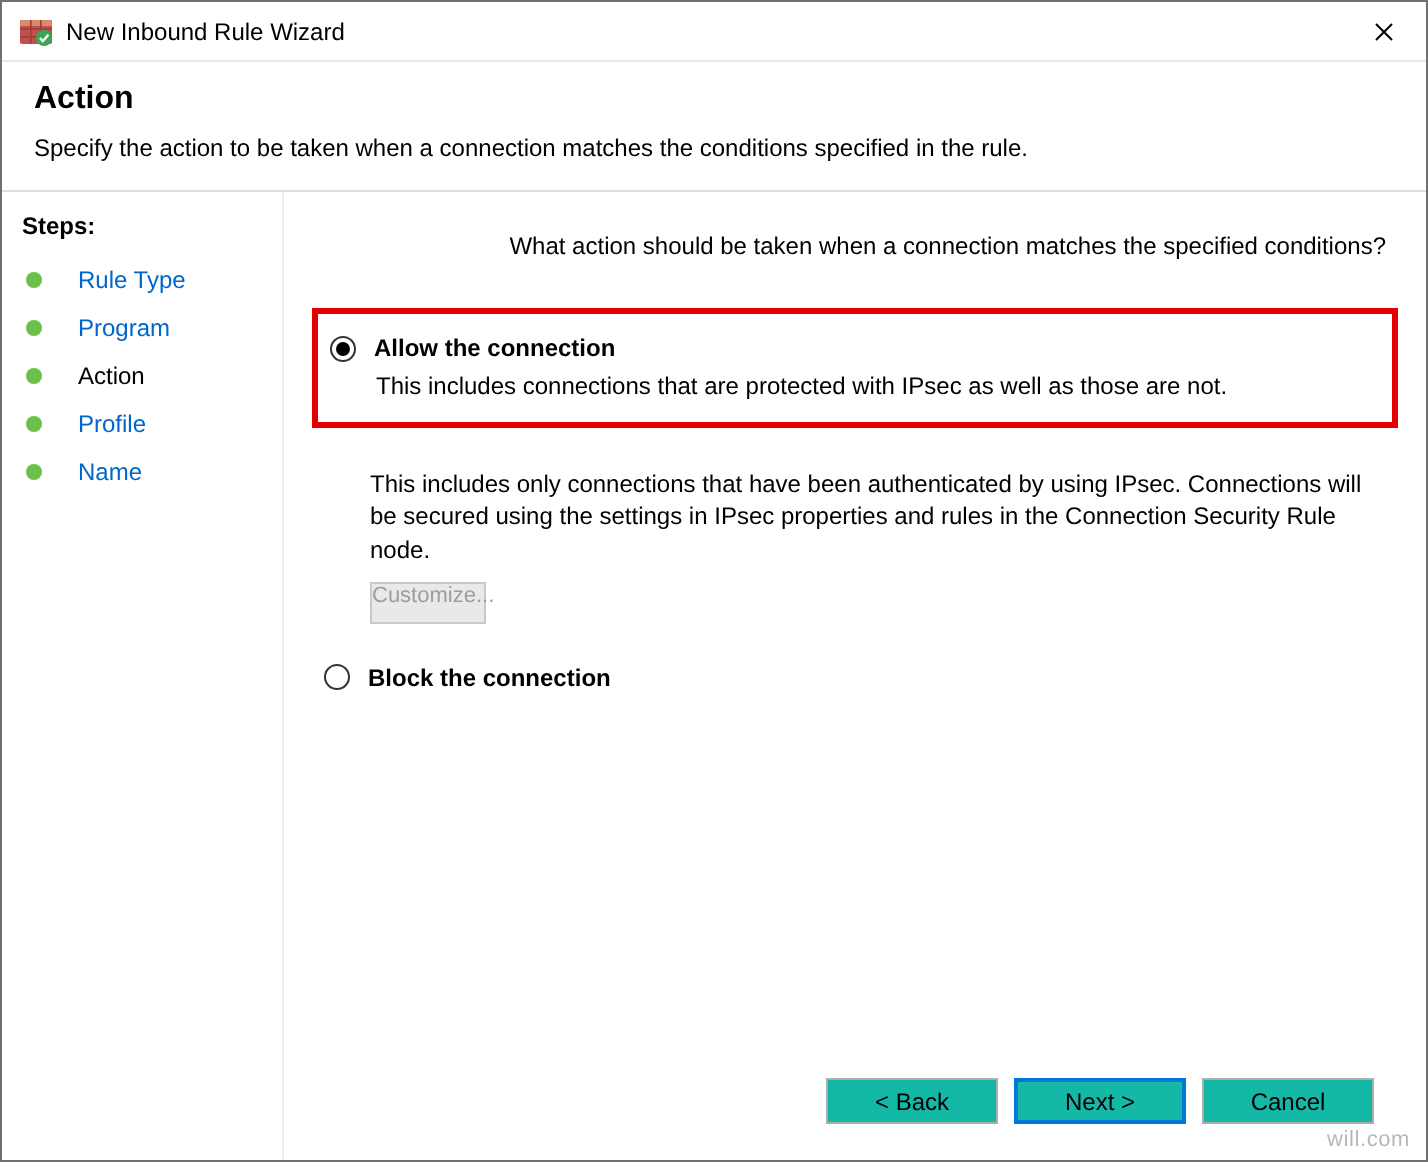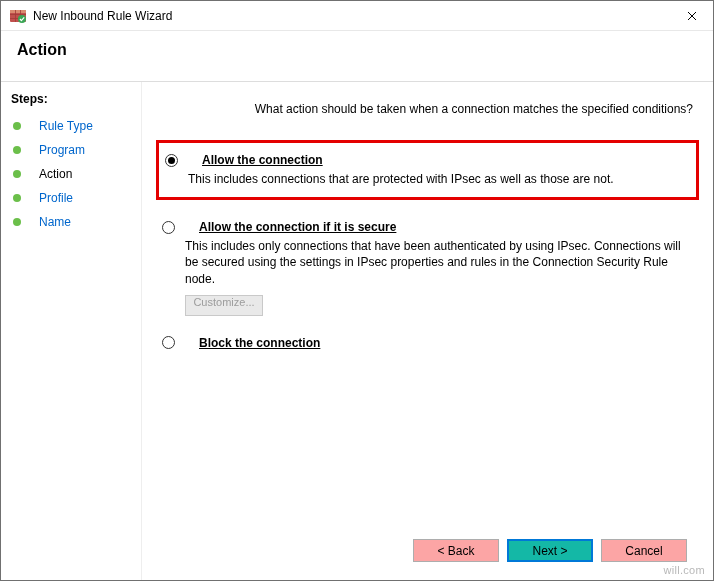--- a/index.html
+++ b/index.html
@@ -70,57 +70,57 @@
       flex-direction: column;
     }
     .prompt { font-size: 12px; margin-bottom: 24px; text-align: right; }
     .opt-group { margin-bottom: 20px; }
     .opt-group.highlighted {
       border: 3px solid #e40000;
       padding: 10px 10px 10px 6px;
       margin-left: -6px;
       margin-right: -6px;
     }
-    .opt-head { display: flex; align-items: center; gap: 24px; margin-bottom: 4px; text-decoration: underline; }
+    .opt-head { display: flex; align-items: center; gap: 9px; margin-bottom: 4px; }
     .radio {
       width: 13px; height: 13px;
       border: 1px solid #333; border-radius: 50%;
       display: inline-flex; align-items: center; justify-content: center;
       flex-shrink: 0;
       background: #fff;
     }
     .radio.checked::after {
       content: ""; width: 7px; height: 7px; border-radius: 50%; background: #000;
     }
     .opt-label { font-weight: bold; font-size: 12px; }
     .opt-desc {
       margin-left: 23px;
       font-size: 12px;
       line-height: 1.35;
       color: #000;
     }
     .customize-btn {
       margin-left: 23px; margin-top: 8px;
-      width: 78px; height: 21px;
+      width: 58px; height: 21px;
       background: #e9e9e9;
       border: 1px solid #c9c9c9;
       color: #9c9c9c;
       font-size: 11px;
       text-align: center;
     }
     .button-row {
       margin-top: auto;
       display: flex;
       justify-content: flex-end;
       gap: 8px;
       padding: 8px 6px 8px 0;
     }
     .btn {
       min-width: 86px; height: 23px;
-      background: #fca5a5;
+      background: #14b8a6;
       border: 1px solid #adadad;
       font-size: 12px;
       cursor: default;
       display: inline-flex; align-items: center; justify-content: center;
     }
     .btn.primary { border: 2px solid #0078d7; background: #14b8a6; }
     .watermark {
       position: absolute; bottom: 4px; right: 8px;
       font-size: 11px; color: #b8b8b8; letter-spacing: 0.3px;
     }
@@ -146,20 +146,21 @@
     <span class="title">New Inbound Rule Wizard</span>
     <div class="close">
       <svg width="10" height="10" viewBox="0 0 10 10">
         <path d="M1 1 L9 9 M9 1 L1 9" stroke="#000" stroke-width="1"></path>
       </svg>
     </div>
   </div>
 
   <div class="header">
     <h1>Action</h1>
+    <div class="sub">Specify the action to be taken when a connection matches the conditions specified in the rule.</div>
   </div>
 
   <div class="body">
 
     <div class="steps-pane">
       <div class="steps-title">Steps:</div>
       <div class="step-item link">
         <span class="bullet"></span>
         <span class="label">Rule Type</span>
       </div>
@@ -186,24 +187,20 @@
 
       <div class="opt-group highlighted">
         <div class="opt-head">
           <span class="radio checked"></span>
           <span class="opt-label">Allow the connection</span>
         </div>
         <div class="opt-desc">This includes connections that are protected with IPsec as well as those are not.</div>
       </div>
 
       <div class="opt-group">
-        <div class="opt-head">
-          <span class="radio"></span>
-          <span class="opt-label">Allow the connection if it is secure</span>
-        </div>
         <div class="opt-desc">This includes only connections that have been authenticated by using IPsec. Connections will be secured using the settings in IPsec properties and rules in the Connection Security Rule node.</div>
         <div class="customize-btn">Customize...</div>
       </div>
 
       <div class="opt-group">
         <div class="opt-head">
           <span class="radio"></span>
           <span class="opt-label">Block the connection</span>
         </div>
       </div>

